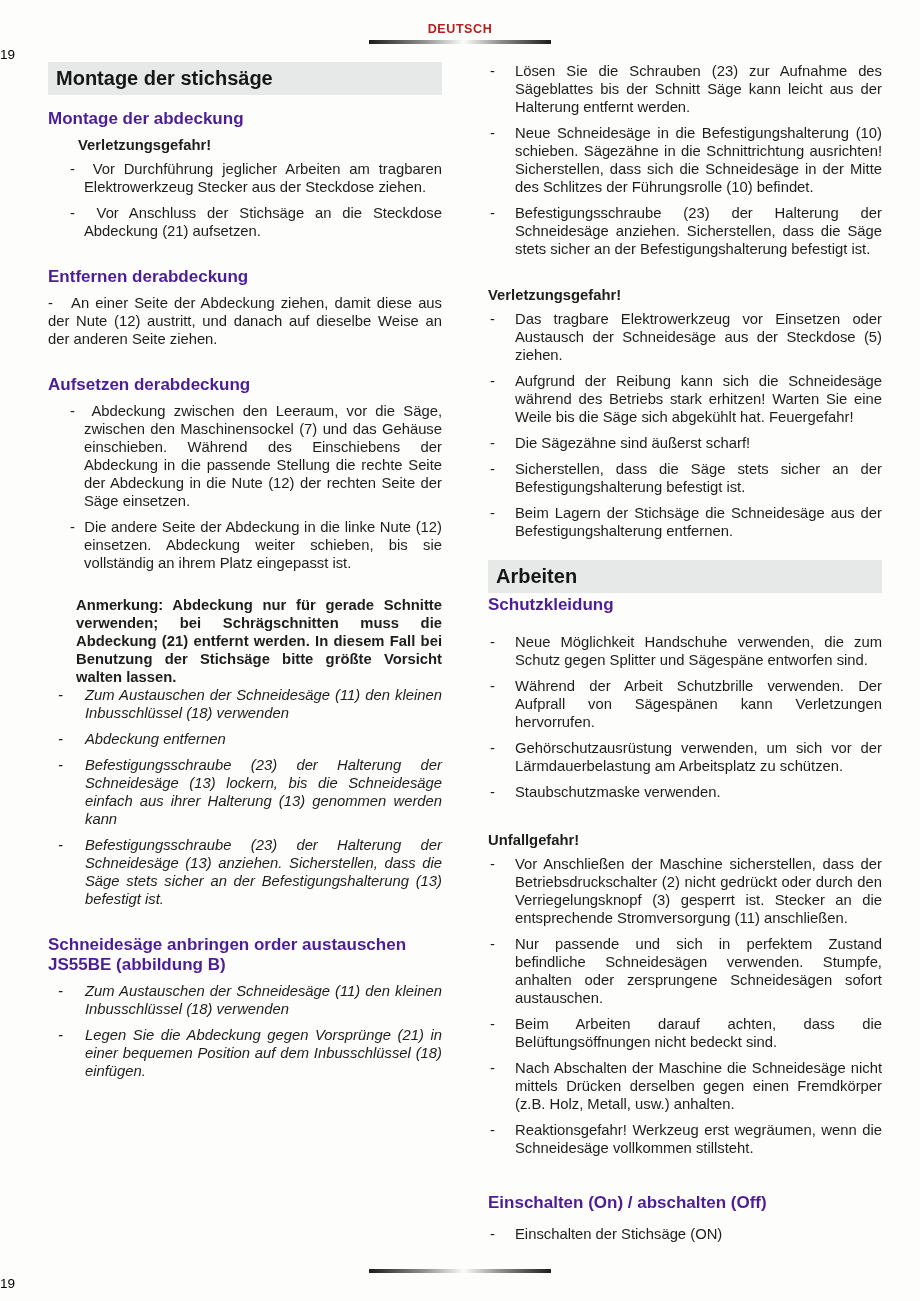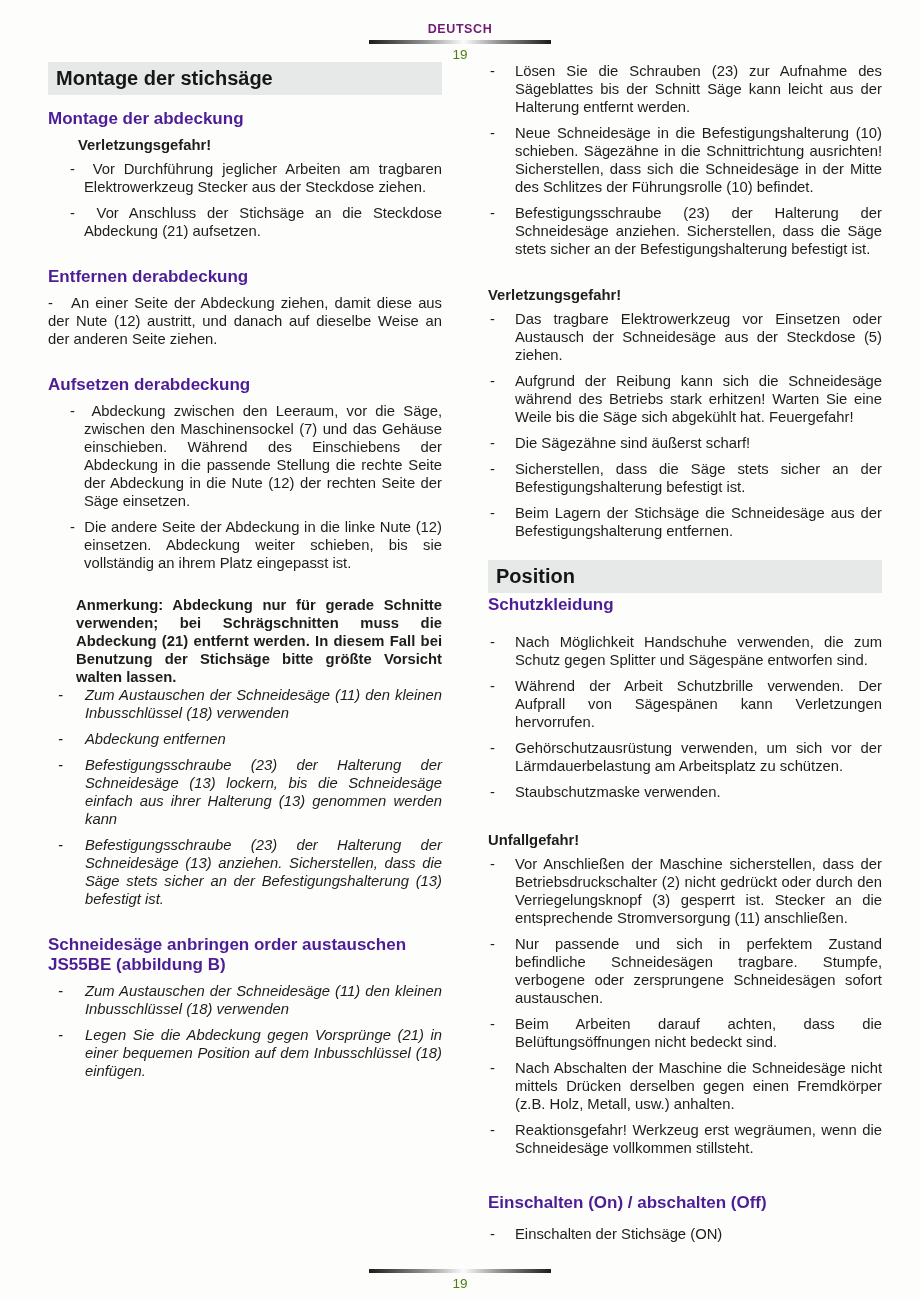--- a/index.html
+++ b/index.html
@@ -8,26 +8,26 @@
     position:relative;
     width:920px; height:1301px;
     margin:0 auto;
     background:#fdfdfc;
     color:#1d1d1d;
     font-family:"Liberation Sans", sans-serif;
     overflow:hidden;
   }
   
   .page-header { padding-top:22px; text-align:center; }
-  .lang-label { font-size:12.5px; font-weight:bold; letter-spacing:0.6px; color:#701a75; }
+  .lang-label { font-size:12.5px; font-weight:bold; letter-spacing:0.6px; color:#b91c1c; }
   .rule {
     width:182px; height:4px; margin:4px auto 3px auto;
     background:linear-gradient(90deg,#1c1c1c 0%,#8f8f8f 30%,#fbfbfb 52%,#8f8f8f 72%,#1c1c1c 100%);
   }
-  .pageno { font-size:13.5px; color:#4d7c0f; text-align:center; }
+  .pageno { font-size:13.5px; color:#000000; text-align:left; }
   .page-footer { position:absolute; left:0; right:0; bottom:10px; }
   
   .columns {
     display:flex; gap:46px;
     padding:0 38px 0 48px;
   }
   .col { flex:1; min-width:0; }
   
   .banner {
     background:#e7e9e8;
@@ -108,30 +108,30 @@
       <div class="body-txt b bR">Neue Schneidesäge in die Befestigungshalterung (10) schieben. Sägezähne in die Schnittrichtung ausrichten! Sicherstellen, dass sich die Schneidesäge in der Mitte des Schlitzes der Führungsrolle (10) befindet.</div>
       <div class="body-txt b bR">Befestigungsschraube (23) der Halterung der Schneidesäge anziehen. Sicherstellen, dass die Säge stets sicher an der Befestigungshalterung befestigt ist.</div>
 
       <div class="warn warn-gap">Verletzungsgefahr!</div>
       <div class="body-txt b bR">Das tragbare Elektrowerkzeug vor Einsetzen oder Austausch der Schneidesäge aus der Steckdose (5) ziehen.</div>
       <div class="body-txt b bR">Aufgrund der Reibung kann sich die Schneidesäge während des Betriebs stark erhitzen! Warten Sie eine Weile bis die Säge sich abgekühlt hat. Feuergefahr!</div>
       <div class="body-txt b bR">Die Sägezähne sind äußerst scharf!</div>
       <div class="body-txt b bR">Sicherstellen, dass die Säge stets sicher an der Befestigungshalterung befestigt ist.</div>
       <div class="body-txt b bR">Beim Lagern der Stichsäge die Schneidesäge aus der Befestigungshalterung entfernen.</div>
 
-      <div class="banner" style="margin-top:20px; margin-bottom:0;">Position</div>
+      <div class="banner" style="margin-top:20px; margin-bottom:0;">Arbeiten</div>
       <div class="h">Schutzkleidung</div>
-      <div class="body-txt b bR gap-top">Nach Möglichkeit Handschuhe verwenden, die zum Schutz gegen Splitter und Sägespäne entworfen sind.</div>
+      <div class="body-txt b bR gap-top">Neue Möglichkeit Handschuhe verwenden, die zum Schutz gegen Splitter und Sägespäne entworfen sind.</div>
       <div class="body-txt b bR">Während der Arbeit Schutzbrille verwenden. Der Aufprall von Sägespänen kann Verletzungen hervorrufen.</div>
       <div class="body-txt b bR">Gehörschutzausrüstung verwenden, um sich vor der Lärmdauerbelastung am Arbeitsplatz zu schützen.</div>
       <div class="body-txt b bR">Staubschutzmaske verwenden.</div>
 
       <div class="warn warn-gap2">Unfallgefahr!</div>
       <div class="body-txt b bR">Vor Anschließen der Maschine sicherstellen, dass der Betriebsdruckschalter (2) nicht gedrückt oder durch den Verriegelungsknopf (3) gesperrt ist. Stecker an die entsprechende Stromversorgung (11) anschließen.</div>
-      <div class="body-txt b bR">Nur passende und sich in perfektem Zustand befindliche Schneidesägen tragbare. Stumpfe, verbogene oder zersprungene Schneidesägen sofort austauschen.</div>
+      <div class="body-txt b bR">Nur passende und sich in perfektem Zustand befindliche Schneidesägen verwenden. Stumpfe, anhalten oder zersprungene Schneidesägen sofort austauschen.</div>
       <div class="body-txt b bR">Beim Arbeiten darauf achten, dass die Belüftungsöffnungen nicht bedeckt sind.</div>
       <div class="body-txt b bR">Nach Abschalten der Maschine die Schneidesäge nicht mittels Drücken derselben gegen einen Fremdkörper (z.B. Holz, Metall, usw.) anhalten.</div>
       <div class="body-txt b bR">Reaktionsgefahr! Werkzeug erst wegräumen, wenn die Schneidesäge vollkommen stillsteht.</div>
 
       <div class="h h-onoff">Einschalten (On) / abschalten (Off)</div>
       <div class="body-txt b bR gap-top-sm">Einschalten der Stichsäge (ON)</div>
     </div>
 
   </div>
 

